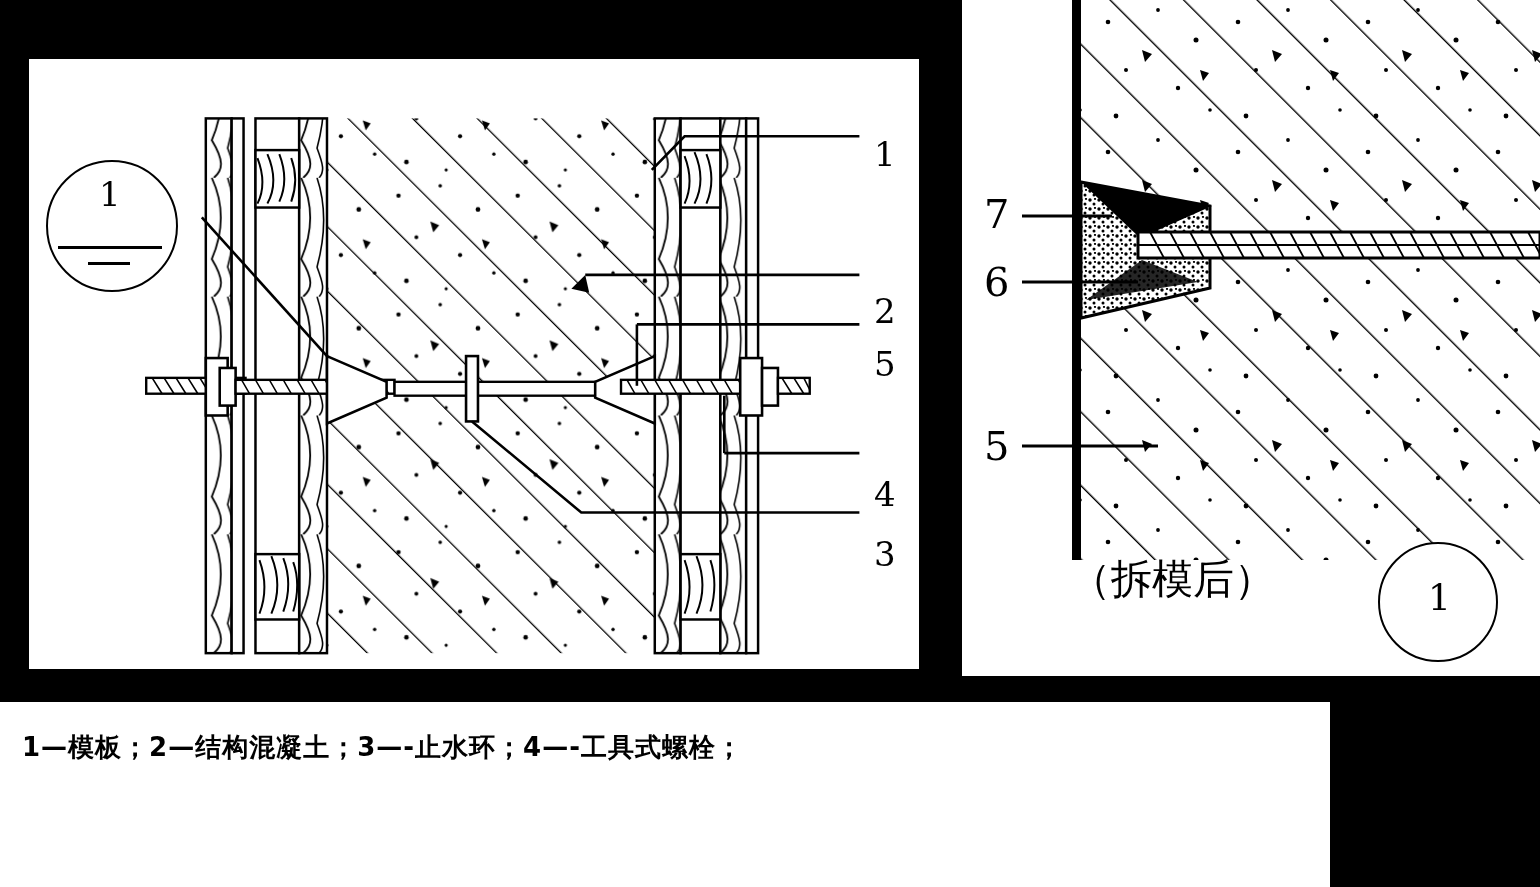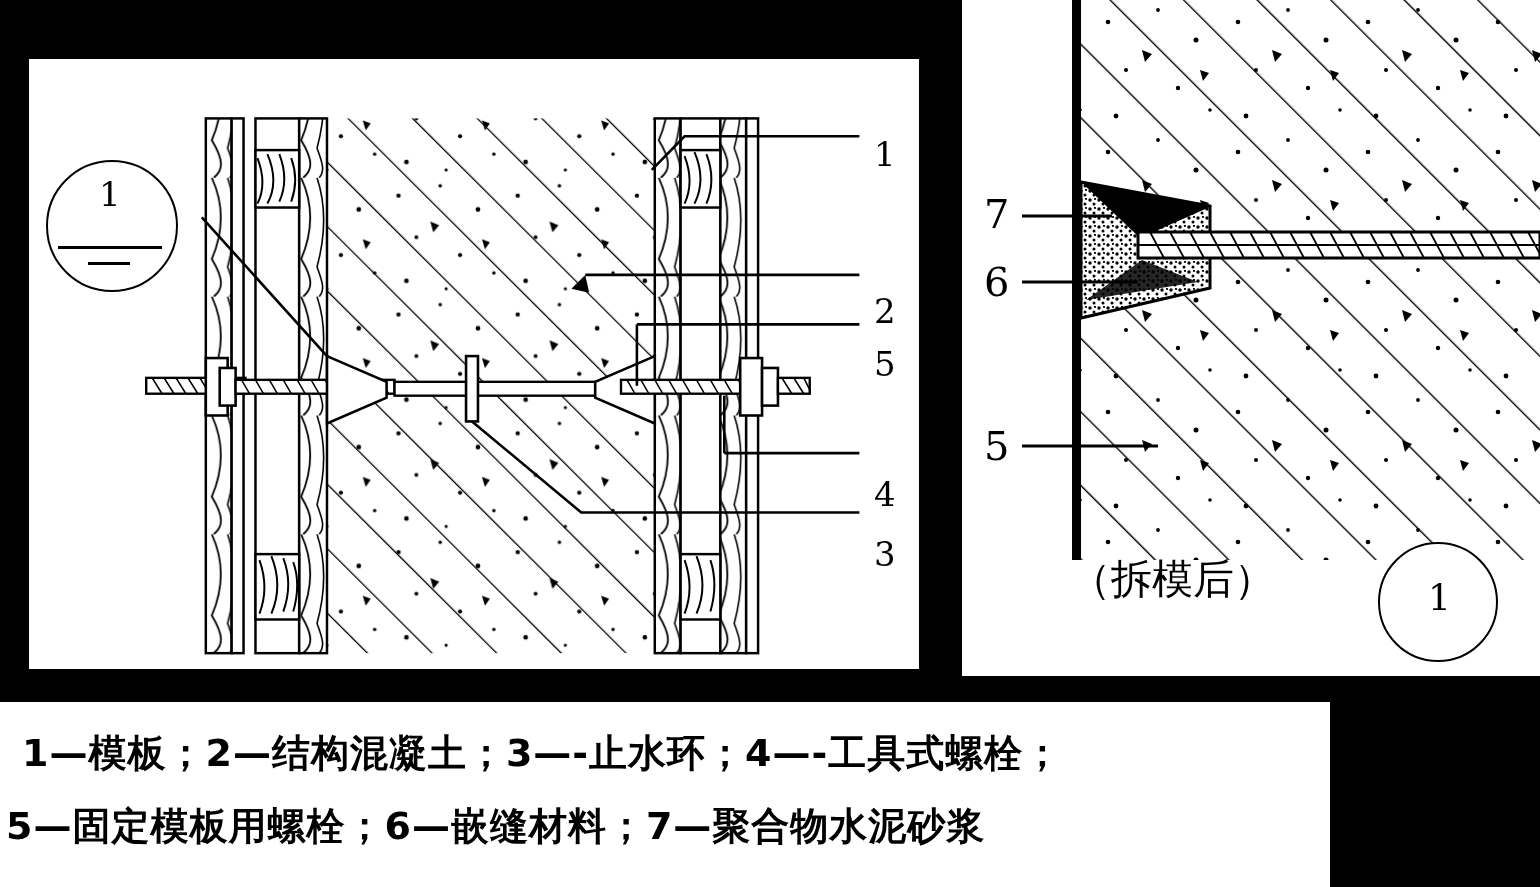--- a/index.html
+++ b/index.html
@@ -10,21 +10,21 @@
 
   
   #left-panel{left:26px;top:56px;width:896px;height:616px;border:3px solid #000;box-sizing:border-box;}
   
   #right-panel{left:962px;top:0px;width:578px;height:676px;}
 
   
   #caption-panel{left:0px;top:702px;width:1330px;height:185px;background:#fff;}
   #caption-panel .cap-line{
      font-family:"DejaVu Sans","Liberation Sans",sans-serif;
-     font-weight:bold;font-size:38px;color:#000;letter-spacing:1px;
+     font-weight:bold;font-size:26px;color:#000;letter-spacing:1px;
      white-space:nowrap;line-height:1;
   }
   #cap1{position:absolute;left:22px;top:32px;}
   #cap2{position:absolute;left:6px;top:105px;}
 
   
   .fullsvg{position:absolute;left:0;top:0;width:100%;height:100%;}
 
   
   .lbl{position:absolute;font-family:"DejaVu Serif","Liberation Serif",serif;
@@ -201,14 +201,13 @@
   <div class="lbl" style="left:22px;top:426px;font-size:40px;">5</div>
 </div>
 
 <div id="afterform">（拆模后）</div>
 
 <div class="circ" id="detail-tag-right" style="left:1378px;top:542px;width:116px;height:116px;background:#fff;"></div>
 <div class="lbl" style="left:1428px;top:580px;font-family:'DejaVu Serif','Liberation Serif',serif;font-size:36px;">1</div>
 
 <div class="panel" id="caption-panel">
   <div class="cap-line" id="cap1">1—模板；2—结构混凝土；3—-止水环；4—-工具式螺栓；</div>
-  <div class="cap-line" id="cap2">5—固定模板用螺栓；6—嵌缝材料；7—聚合物水泥砂浆</div>
 </div>
 
 </body></html>

